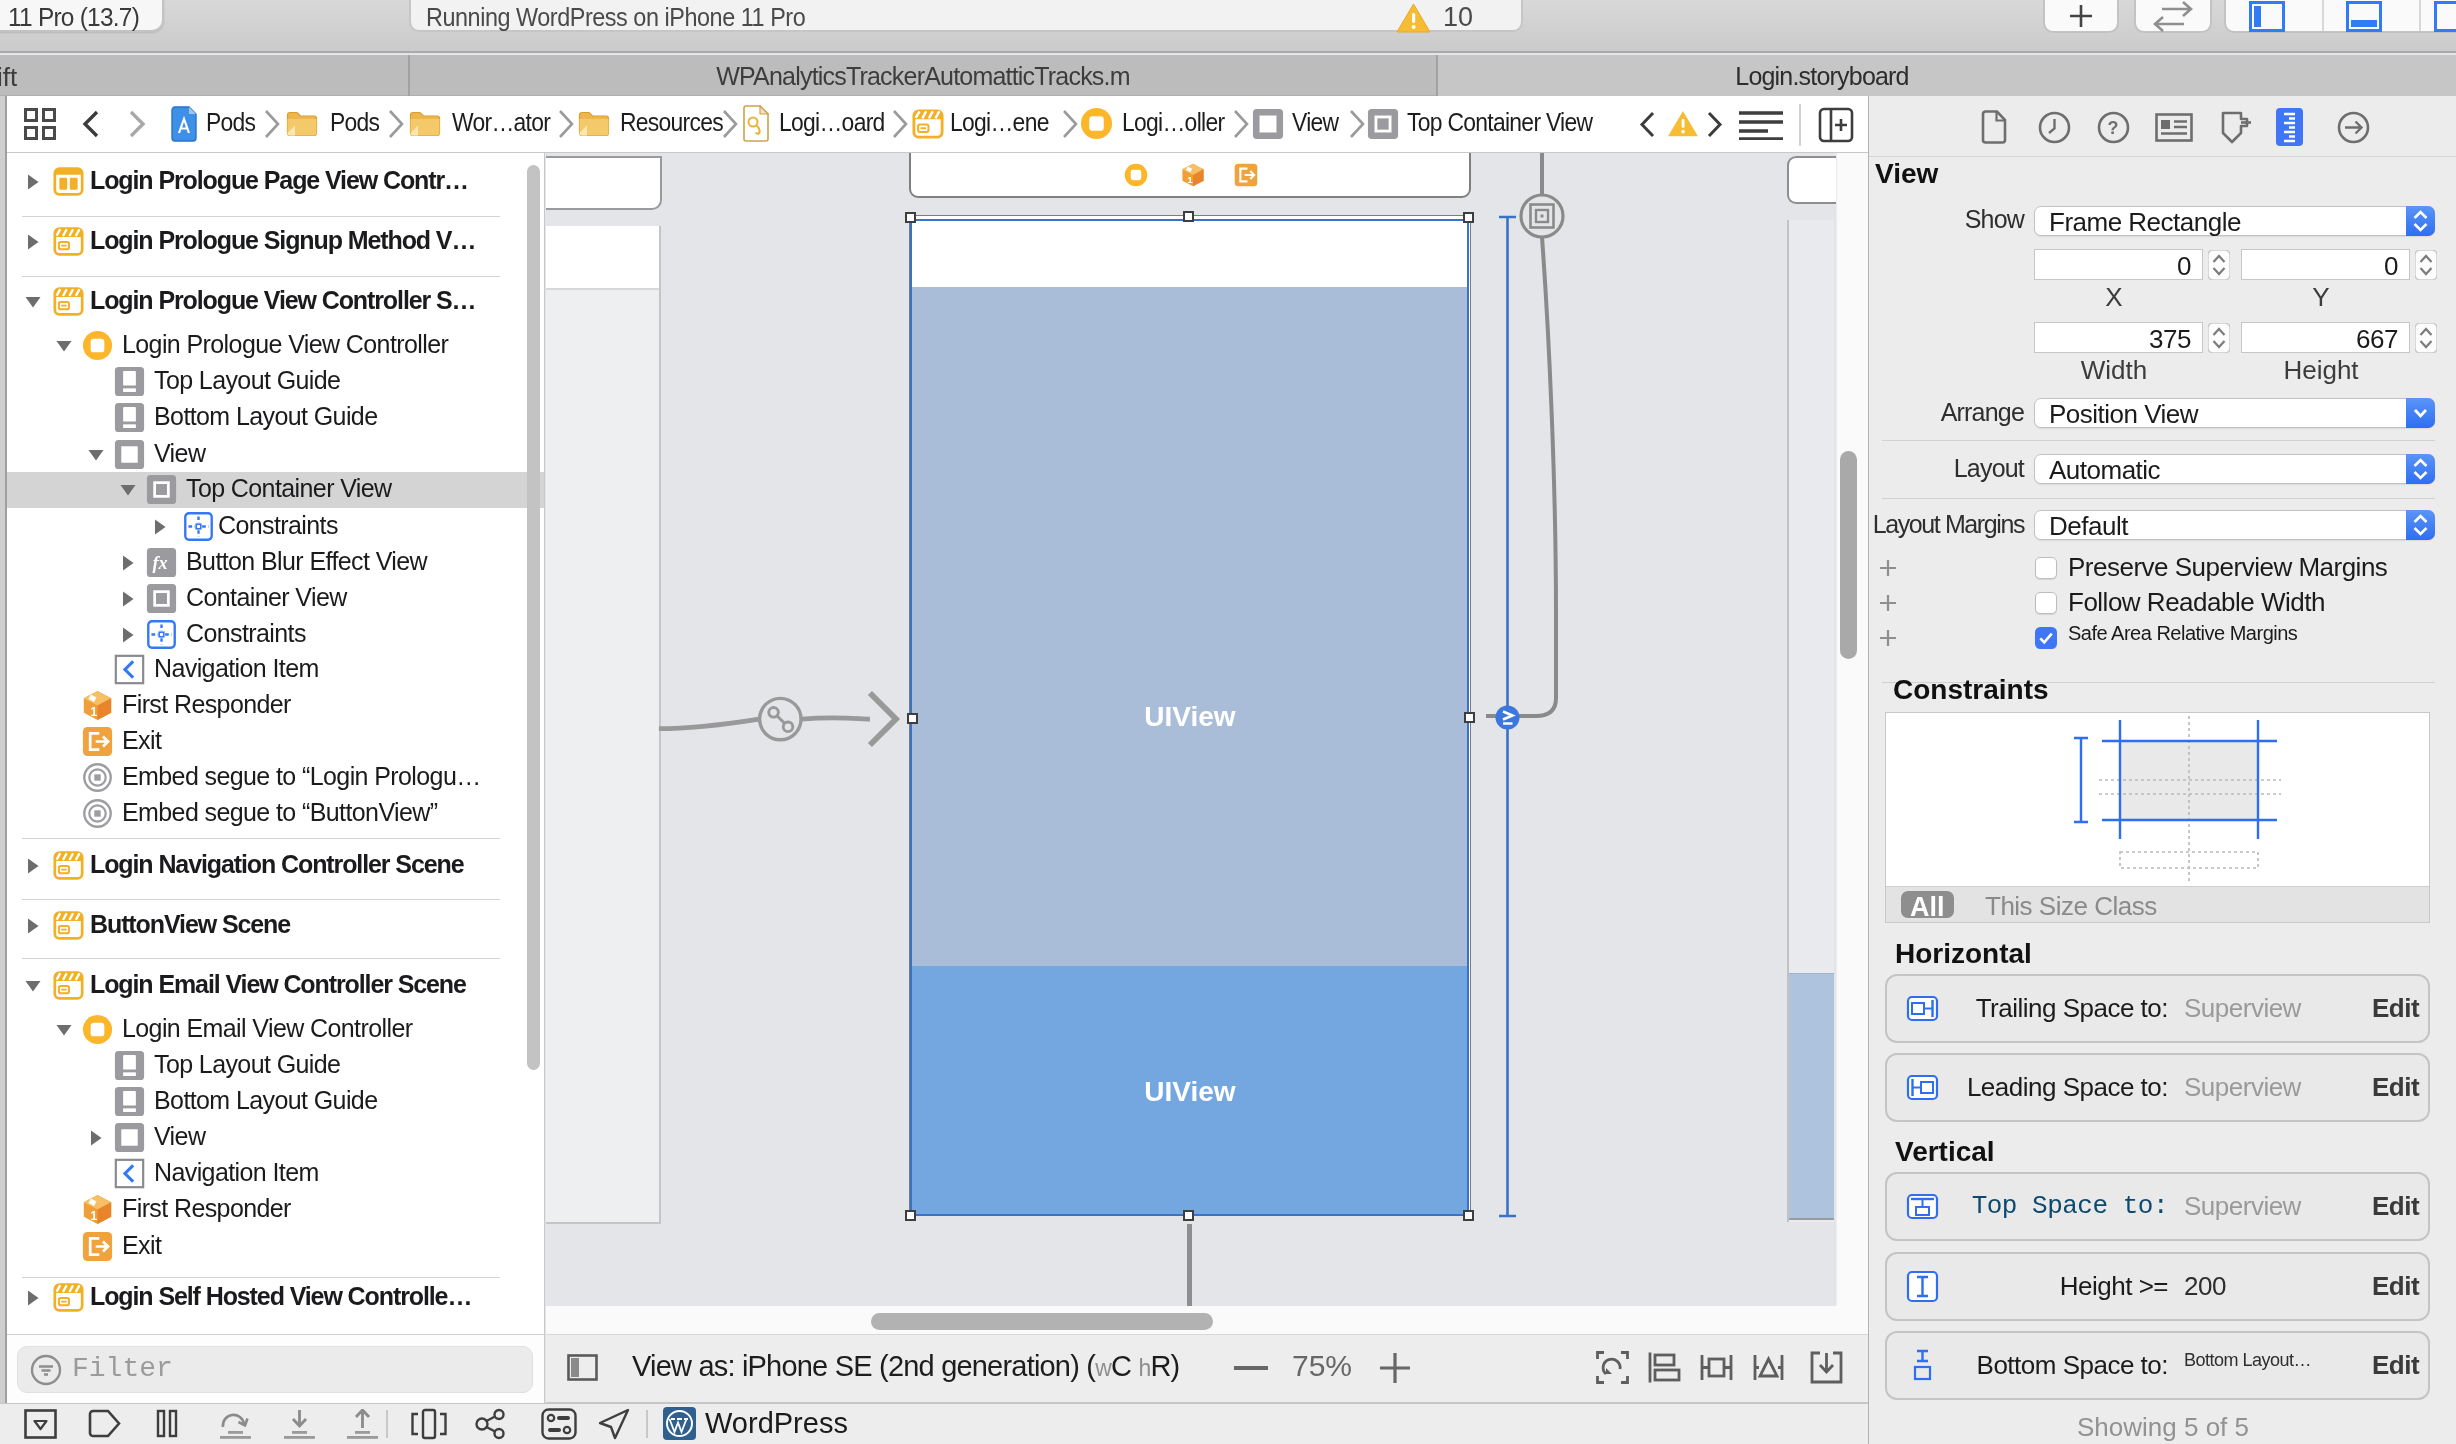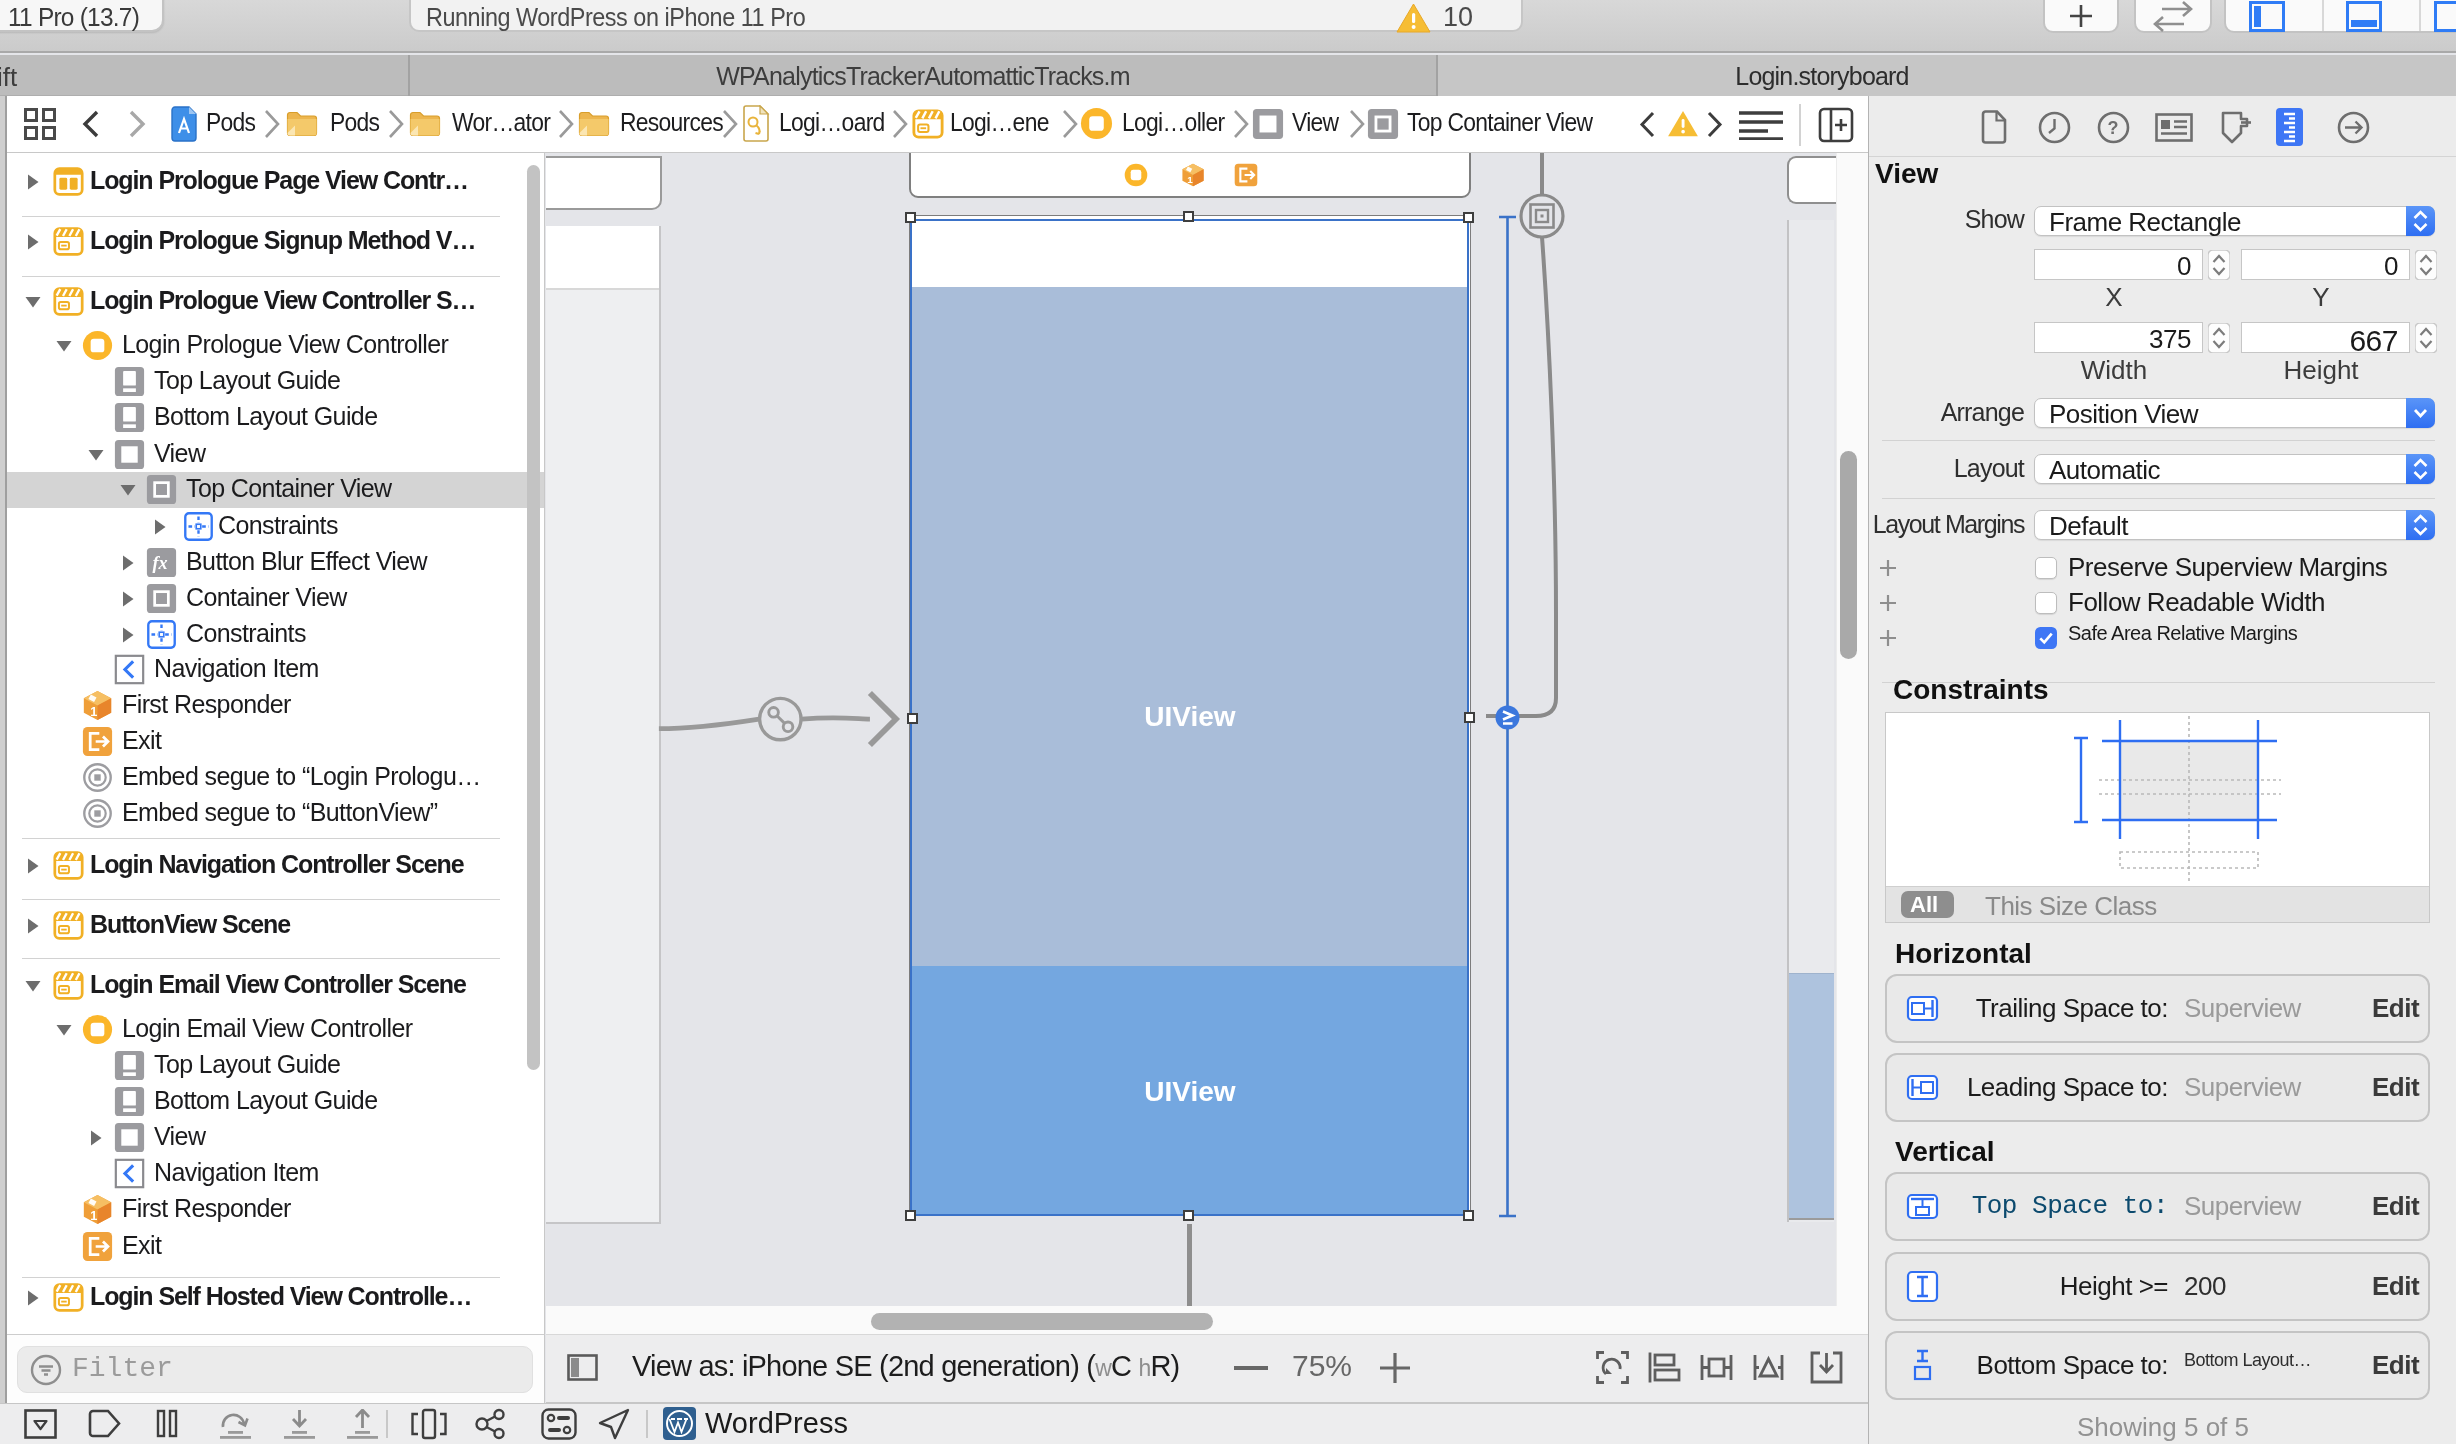--- a/index.html
+++ b/index.html
@@ -621,21 +621,21 @@
     </svg>
 <div class="abs txt" style="left:145px;top:186px;width:200px;text-align:center;font-size:26px;color:#3c3c3c;">X</div>
 <div class="abs txt" style="left:352px;top:186px;width:200px;text-align:center;font-size:26px;color:#3c3c3c;">Y</div>
 <div class="abs" style="left:165px;top:226px;width:169px;height:31px;background:#fff;border:1.5px solid #c6c6c6;"></div>
 <div class="abs txt" style="left:165px;top:228px;width:157px;text-align:right;font-size:26px;letter-spacing:-0.5px;color:#1b1b1b;">375</div>
 <svg class="abs" style="left:339px;top:227px;" width="22" height="30" viewBox="0 0 22 30">
 <rect x="0" y="0" width="22" height="30" rx="5" fill="#fdfdfd" stroke="#c9c9c9" stroke-width="1.4"></rect>
 <path d="M5.5 12 L11 6 L16.5 12 M5.5 18 L11 24 L16.5 18" fill="none" stroke="#7c7c7c" stroke-width="2.2"></path>
     </svg>
 <div class="abs" style="left:372px;top:226px;width:169px;height:31px;background:#fff;border:1.5px solid #c6c6c6;"></div>
-<div class="abs txt" style="left:372px;top:228px;width:157px;text-align:right;font-size:30px;letter-spacing:-0.5px;color:#1b1b1b;padding-left:41px;">667</div>
+<div class="abs txt" style="left:372px;top:228px;width:157px;text-align:right;font-size:26px;letter-spacing:-0.5px;color:#1b1b1b;padding-left:41px;">667</div>
 <svg class="abs" style="left:546px;top:227px;" width="22" height="30" viewBox="0 0 22 30">
 <rect x="0" y="0" width="22" height="30" rx="5" fill="#fdfdfd" stroke="#c9c9c9" stroke-width="1.4"></rect>
 <path d="M5.5 12 L11 6 L16.5 12 M5.5 18 L11 24 L16.5 18" fill="none" stroke="#7c7c7c" stroke-width="2.2"></path>
     </svg>
 <div class="abs txt" style="left:145px;top:259px;width:200px;text-align:center;font-size:26px;color:#3c3c3c;">Width</div>
 <div class="abs txt" style="left:352px;top:259px;width:200px;text-align:center;font-size:26px;color:#3c3c3c;">Height</div>
 <div class="abs txt" style="left:-265px;top:302px;width:420px;text-align:right;font-size:25px;letter-spacing:-0.8px;color:#2e2e2e;">Arrange</div>
 <div class="abs" style="left:165px;top:302px;width:401px;height:30px;background:#fff;border:1.5px solid #c2c2c2;border-radius:7px;box-shadow:0 1px 1px rgba(0,0,0,.08);"></div>
 <div class="abs txt" style="left:180px;top:303px;font-size:26px;letter-spacing:-0.5px;color:#1b1b1b;">Position View</div>
 <div class="abs" style="left:537px;top:302px;width:29px;height:30px;background:linear-gradient(#5a95f8,#2e6ef2);border-radius:0 7px 7px 0;"></div>
@@ -683,21 +683,21 @@
 <svg class="abs" style="left:16px;top:616px;" width="545" height="174" viewBox="0 0 545 174">
 <rect x="235" y="29" width="138" height="79" fill="#e9e9e9"></rect>
 <path d="M304 4 V170" stroke="#b9b9b9" stroke-width="1.6" stroke-dasharray="3 3"></path>
 <path d="M214 68 H396 M214 82 H396" stroke="#b9b9b9" stroke-width="1.6" stroke-dasharray="3 3"></path>
 <rect x="235" y="140" width="138" height="16" fill="none" stroke="#b9b9b9" stroke-width="1.6" stroke-dasharray="3 3"></rect>
 <path d="M196 26 V110 M189 26 H203 M189 110 H203" stroke="#2e6ef2" stroke-width="2.4"></path>
 <path d="M235 8 V127 M373 8 V127" stroke="#2e6ef2" stroke-width="2.4"></path>
 <path d="M217 29 H392 M217 108 H392" stroke="#2e6ef2" stroke-width="2.4"></path>
 </svg>
 <div class="abs" style="left:32px;top:795px;width:53px;height:27px;background:#8e8e8e;border-radius:7px;"></div>
-<div class="abs txt" style="left:41px;top:796px;font-size:22px;font-weight:bold;color:#fff;">All</div>
+<div class="abs txt" style="left:41px;top:796px;font-size:27px;font-weight:bold;color:#fff;">All</div>
 <div class="abs txt" style="left:116px;top:795px;font-size:26px;letter-spacing:-0.5px;color:#8a8a8a;">This Size Class</div>
 <div class="abs txt" style="left:26px;top:842px;font-size:28px;font-weight:bold;color:#111;">Horizontal</div>
 <div class="abs" style="left:16px;top:878px;width:545px;height:69px;background:#e9e9e9;border:2px solid #c4c4c4;border-radius:12px;"></div>
 <svg class="abs" style="left:37px;top:896px;" width="33" height="33" viewBox="0 0 33 33">
       <rect x="2" y="5" width="29" height="23" rx="4" fill="#fff" stroke="#2e6ef2" stroke-width="2.2"></rect>
       <path d="M26.5 8 V25" stroke="#2e6ef2" stroke-width="2.4"></path>
       <rect x="6" y="11" width="12" height="11" fill="none" stroke="#2e6ef2" stroke-width="2"></rect>
       <path d="M18 16.5 H26" stroke="#2e6ef2" stroke-width="2"></path>
     </svg>
 <div class="abs txt" style="left:-121px;top:897px;width:420px;text-align:right;font-size:26px;letter-spacing:-0.5px;color:#1b1b1b;">Trailing Space to:</div>

